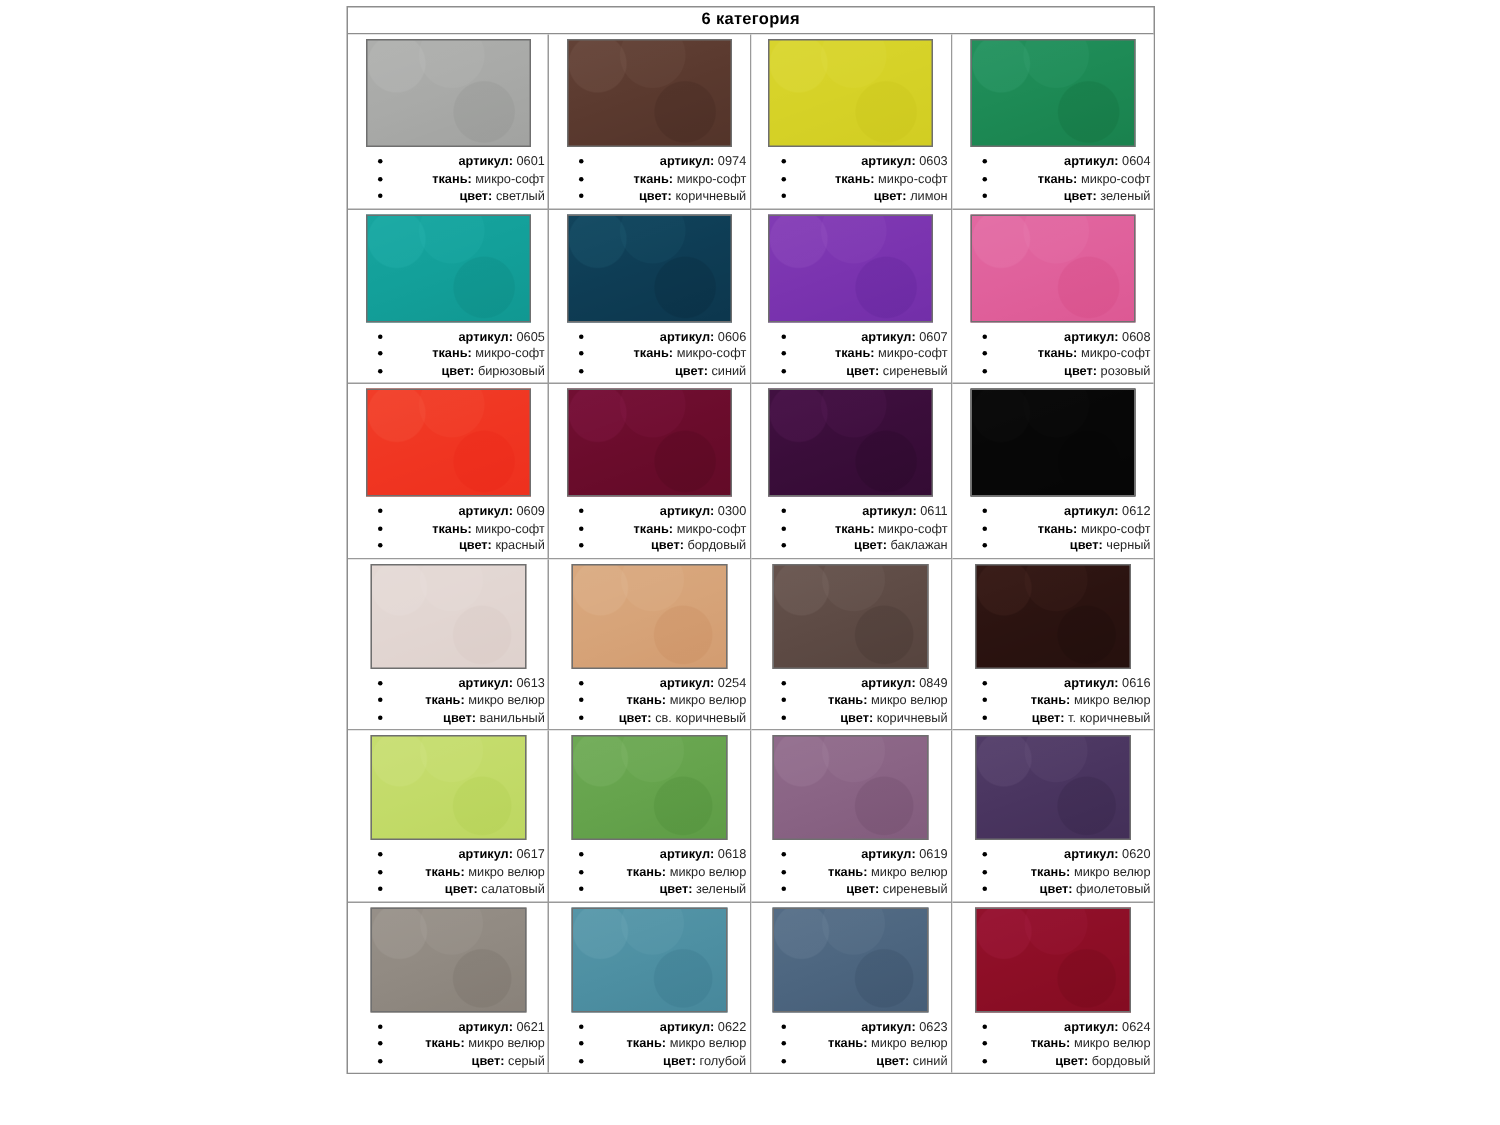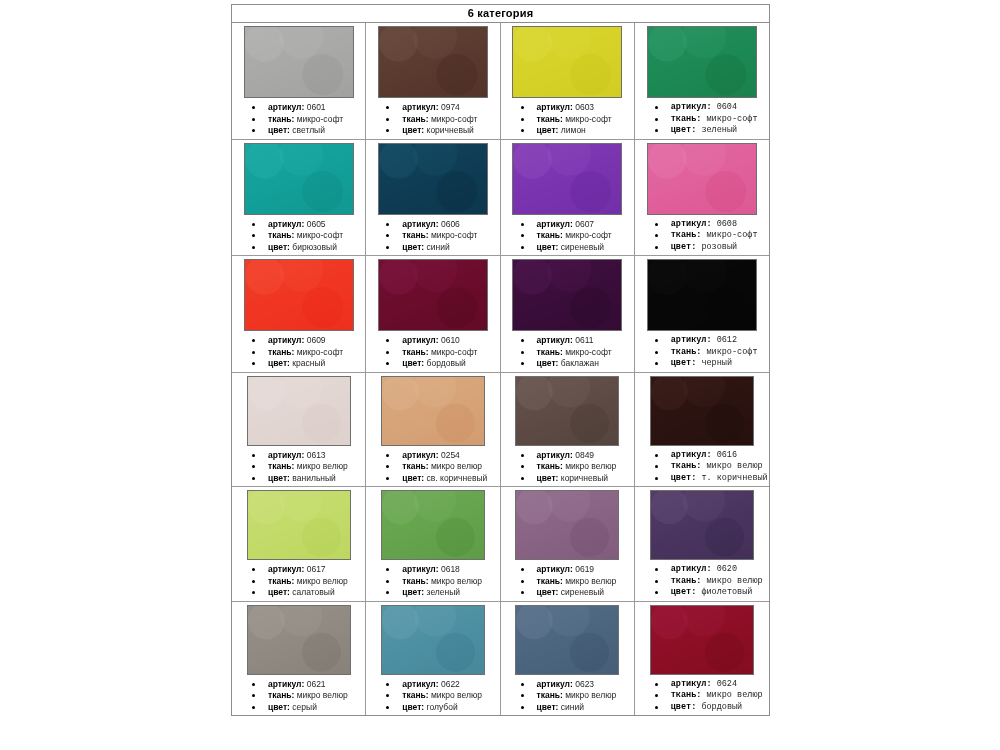--- a/index.html
+++ b/index.html
@@ -54,22 +54,23 @@
   .cell {
     width: 25%;
     box-sizing: border-box;
     border-right: 1px solid #9a9a9a;
     border-bottom: 1px solid #9a9a9a;
     background: #ffffff;
     padding: 3px 2px 2px 2px;
     display: flex;
     flex-direction: column;
     align-items: center;
-  }
-  .cell:last-child { border-right: none; font-family: Liberation Mono, monospace; }
+    text-align: right;
+  }
+  .cell:last-child { border-right: none; }
   .row:last-child .cell { border-bottom: none; }
 
   
   .swatch {
     width: 110px;
     height: 72px;
     border: 1px solid #6f6f6f;
     box-sizing: border-box;
     position: relative;
     overflow: hidden;
@@ -224,21 +225,21 @@
               <li><span class="bullet"></span><span class="k">артикул:</span> <span class="v">0609</span></li>
               <li><span class="bullet"></span><span class="k">ткань:</span> <span class="v">микро-софт</span></li>
               <li><span class="bullet"></span><span class="k">цвет:</span> <span class="v">красный</span></li>
             </ul>
           </div>
           <div class="cell">
             <div class="swatch" style="background: rgb(107, 12, 44);">
               <div class="tex"></div>
             </div>
             <ul class="specs">
-              <li><span class="bullet"></span><span class="k">артикул:</span> <span class="v">0610</span></li>
+              <li><span class="bullet"></span><span class="k">артикул:</span> <span class="v">0300</span></li>
               <li><span class="bullet"></span><span class="k">ткань:</span> <span class="v">микро-софт</span></li>
               <li><span class="bullet"></span><span class="k">цвет:</span> <span class="v">бордовый</span></li>
             </ul>
           </div>
           <div class="cell">
             <div class="swatch" style="background: rgb(58, 13, 58);">
               <div class="tex"></div>
             </div>
             <ul class="specs">
               <li><span class="bullet"></span><span class="k">артикул:</span> <span class="v">0611</span></li>

